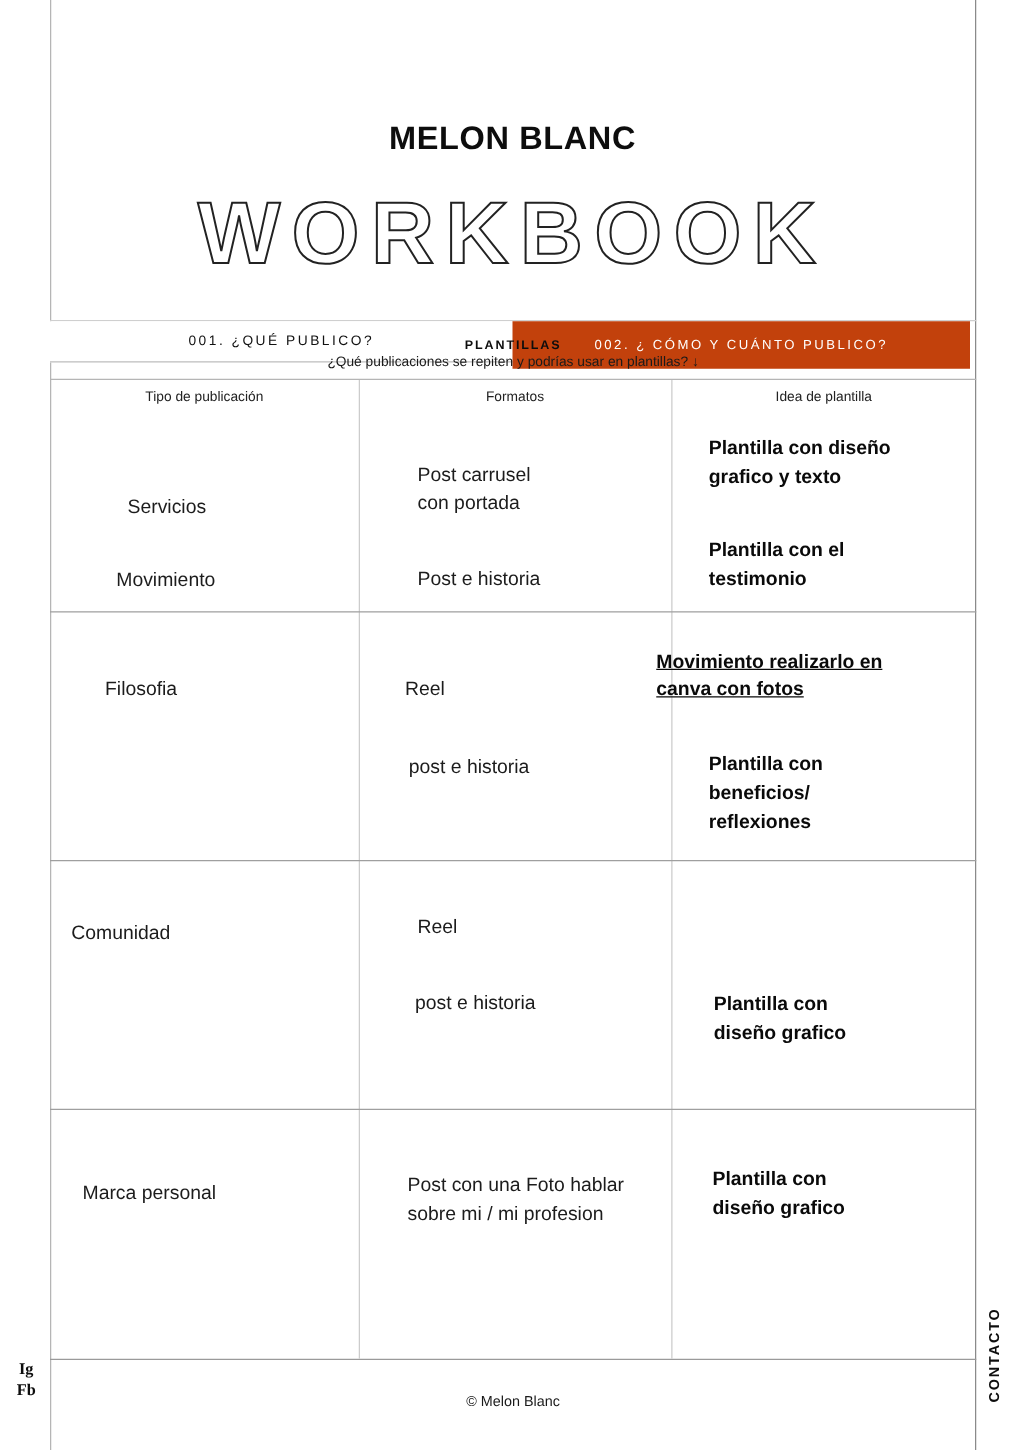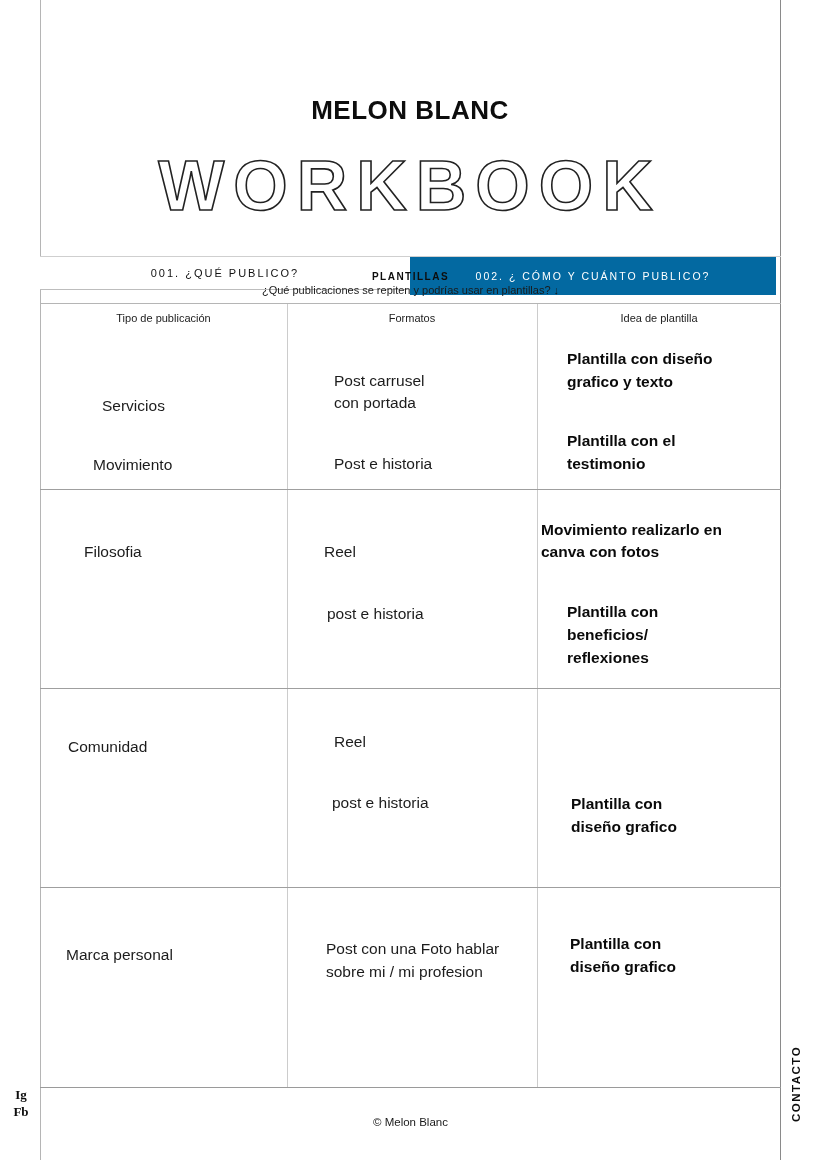--- a/index.html
+++ b/index.html
@@ -24,21 +24,21 @@
   }
   
   .tabs {
     position:absolute; left:40px; top:232px; width:741px; height:34px;
     border-top:1px solid #cfcfcf; display:flex;margin-top:24px;
   }
   .tab { display:flex; align-items:center; justify-content:center;
     font-size:11px; letter-spacing:2px; white-space:nowrap; cursor:default; }
   .tab-inactive { width:370px; background:#ffffff; color:#111;
     border-bottom:1px solid #bdbdbd; }
-  .tab-active { width:366px; height:38px; background:#0369a1; color:#ffffff;
+  .tab-active { width:366px; height:38px; background:#c2410c; color:#ffffff;
     font-size:10.5px; }
   
   .band { position:absolute; left:40px; top:266px; width:741px; height:37px; text-align:center; }
   .band-title { padding-top:5px; font-size:10px; font-weight:700; letter-spacing:1.5px; color:#0d0d0d; }
   .band-sub { padding-top:2px; font-size:11px; color:#1a1a1a; }
   
   .grid {
     position:absolute; left:40px; top:303px; width:741px; height:785px;
     border-top:1px solid #b5b5b5; border-bottom:1px solid #9a9a9a;
   }
@@ -98,27 +98,27 @@
 con portada</div>
   <div class="t" style="left:294px; top:149px;">Post e historia</div>
   <div class="b ml" style="left:527px; top:125px;">Plantilla con el
 testimonio</div>
   <div class="b ml" style="left:527px; top:43px;">Plantilla con diseño
 grafico y texto</div>
 
   <div class="t" style="left:44px; top:237px;">Filosofia</div>
   <div class="t" style="left:284px; top:237px;">Reel</div>
   <div class="t" style="left:287px; top:299px;">post e historia</div>
-  <div class="b ml" style="left:501px; top:215px; line-height:22px;">Movimiento realizarlo en
+  <div class="b ml" style="left:485px; top:215px; line-height:22px;text-decoration:underline;">Movimiento realizarlo en
 canva con fotos</div>
   <div class="b ml" style="left:527px; top:296px;">Plantilla con
 beneficios/
 reflexiones</div>
 
-  <div class="t" style="left:28px; top:432px;">Comunidad</div>
+  <div class="t" style="left:17px; top:432px;">Comunidad</div>
   <div class="t" style="left:294px; top:427px;">Reel</div>
   <div class="t" style="left:292px; top:488px;">post e historia</div>
   <div class="b ml" style="left:531px; top:488px;">Plantilla con
 diseño grafico</div>
 
   <div class="t" style="left:26px; top:640px;text-align:right;">Marca personal</div>
   <div class="t ml" style="left:286px; top:633px; line-height:23px;">Post con una Foto hablar
 sobre mi / mi profesion</div>
   <div class="b ml" style="left:530px; top:628px;">Plantilla  con
 diseño grafico</div>

